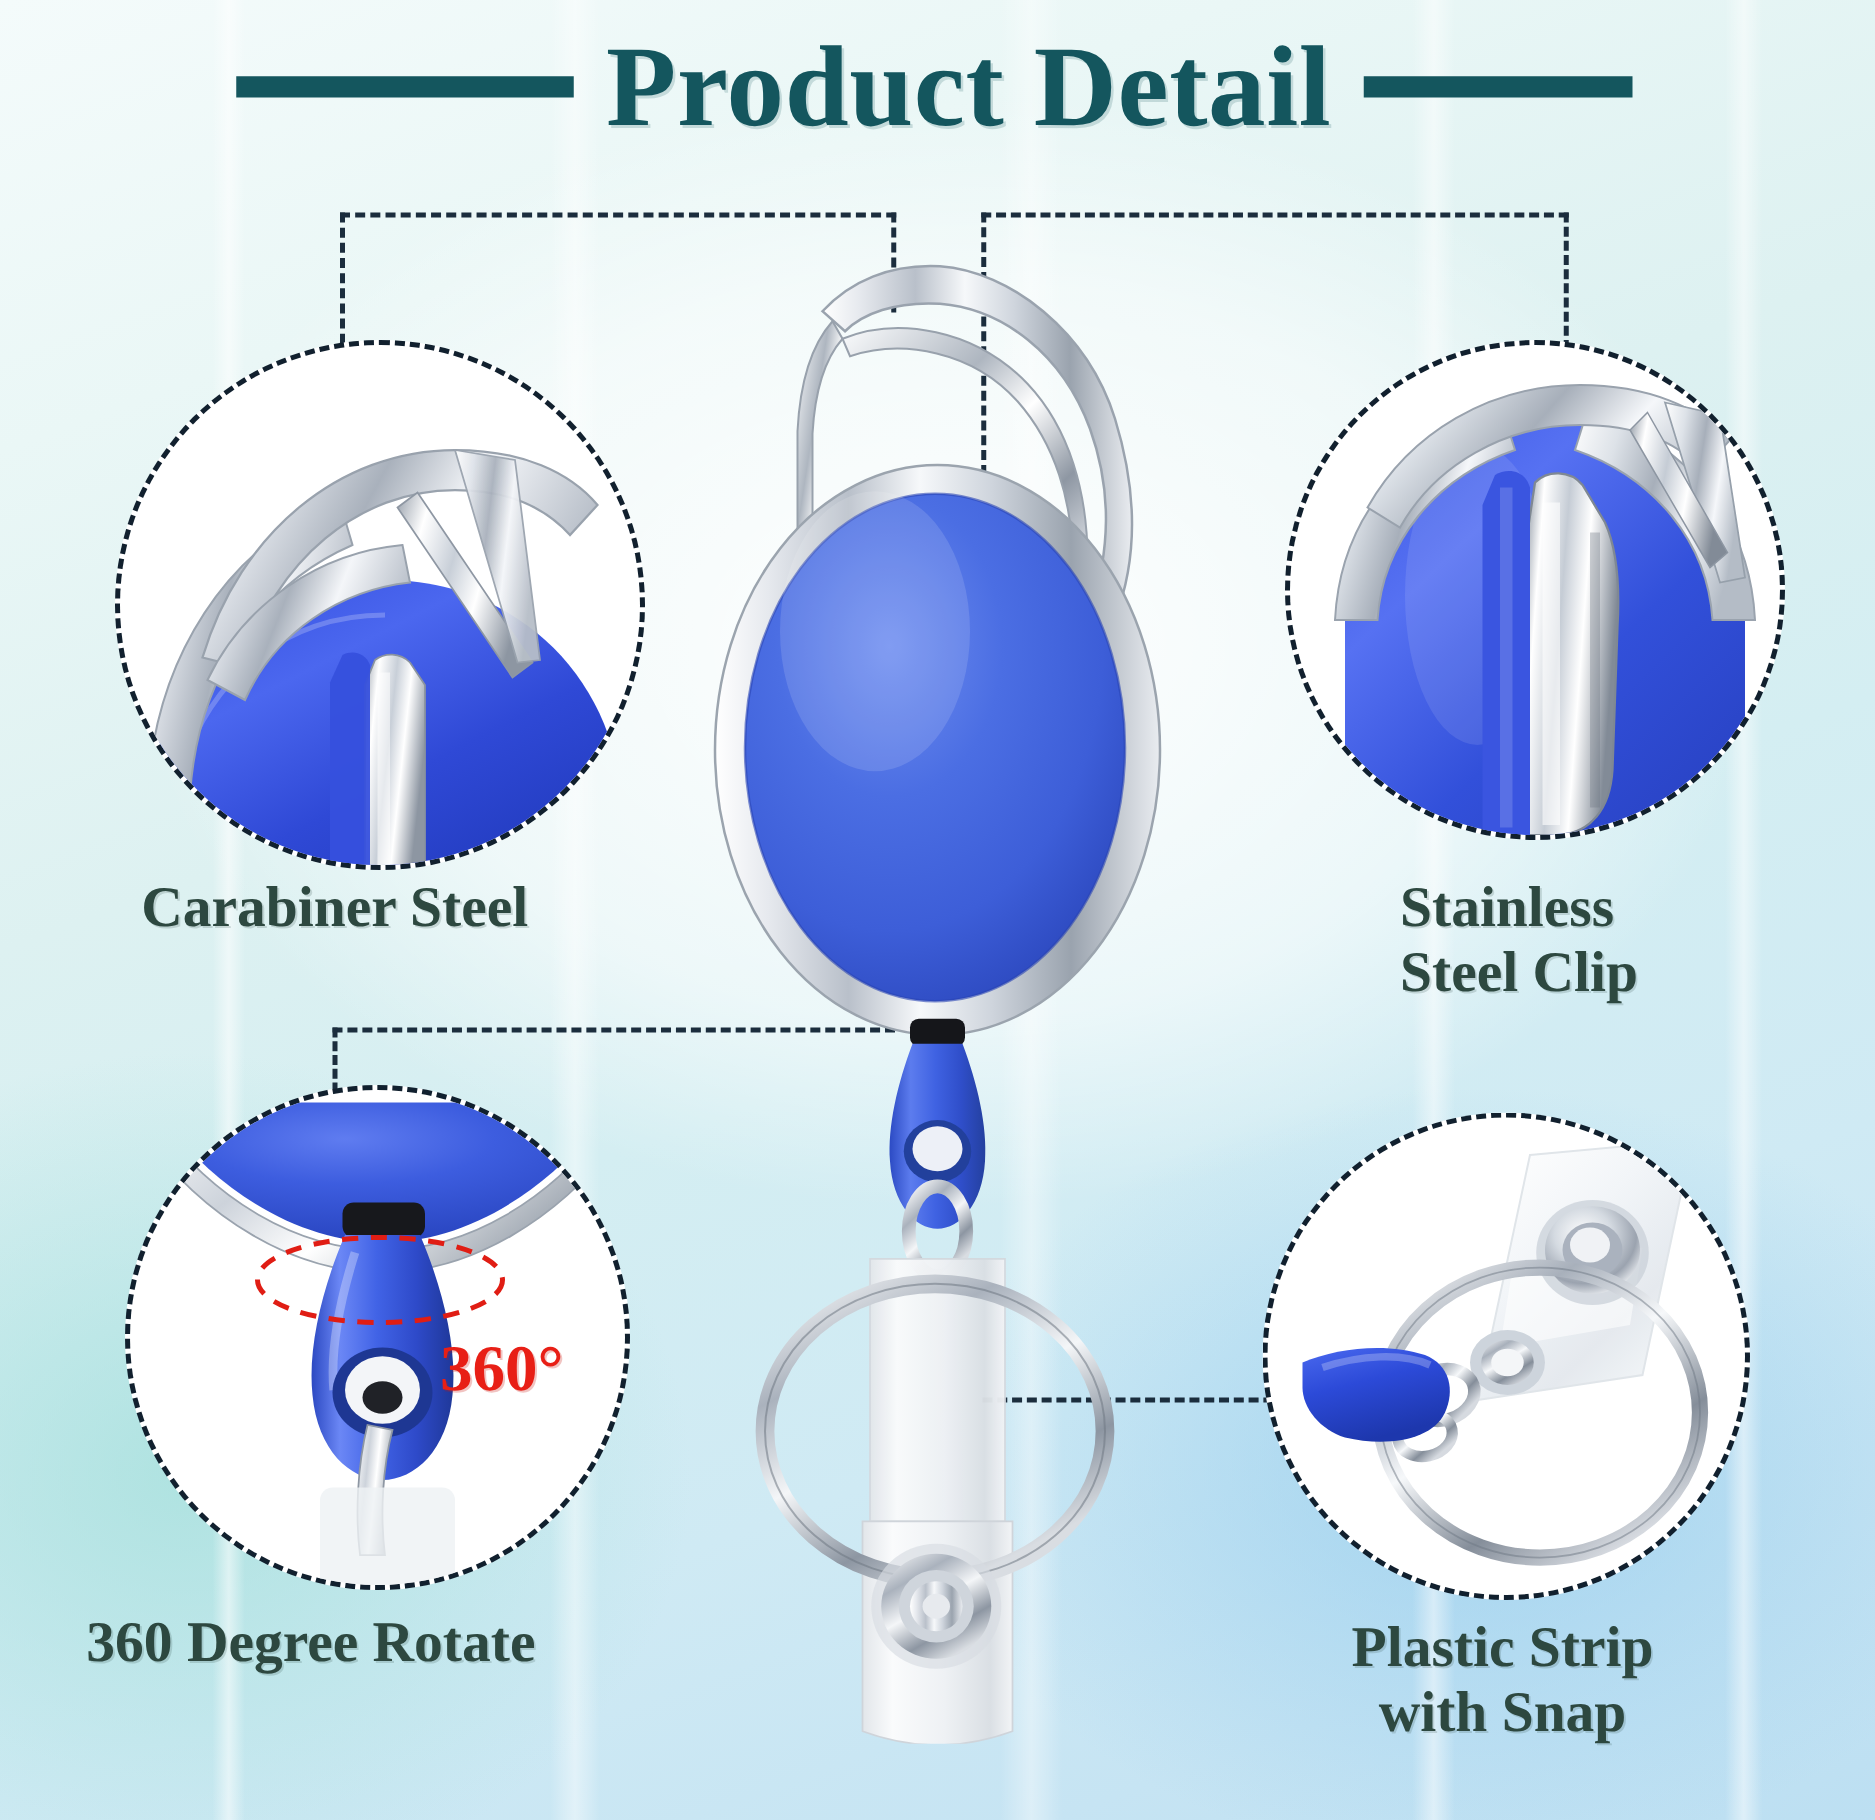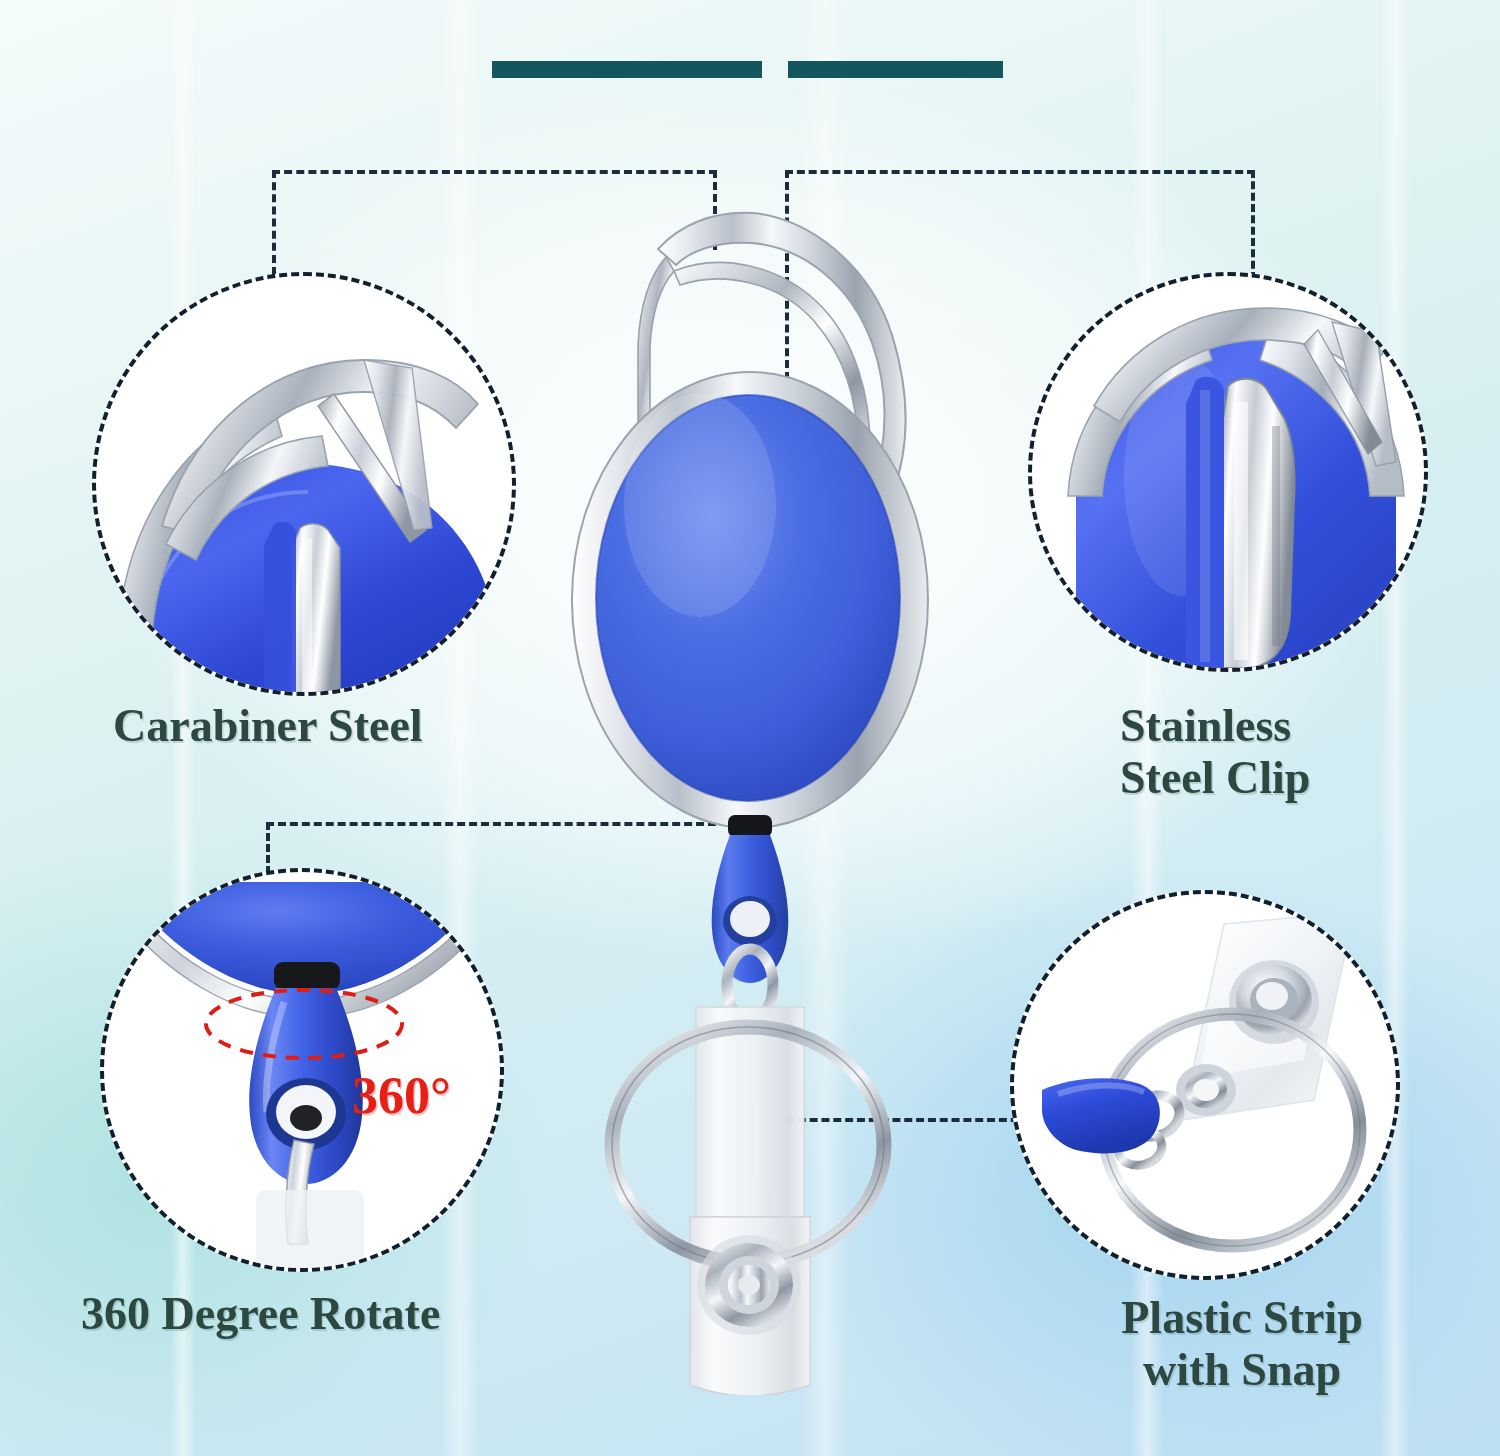--- a/index.html
+++ b/index.html
@@ -110,20 +110,21 @@
 <div id="page">
 
   <div class="streak" style="left:170px;width:26px;background:linear-gradient(90deg,rgba(255,255,255,0) 0%,rgba(255,255,255,0.55) 50%,rgba(255,255,255,0) 100%);"></div>
   <div class="streak" style="left:440px;width:40px;background:linear-gradient(90deg,rgba(255,255,255,0) 0%,rgba(255,255,255,0.45) 50%,rgba(255,255,255,0) 100%);"></div>
   <div class="streak" style="left:800px;width:50px;background:linear-gradient(90deg,rgba(255,255,255,0) 0%,rgba(255,255,255,0.40) 50%,rgba(255,255,255,0) 100%);"></div>
   <div class="streak" style="left:1130px;width:34px;background:linear-gradient(90deg,rgba(255,255,255,0) 0%,rgba(255,255,255,0.50) 50%,rgba(255,255,255,0) 100%);"></div>
   <div class="streak" style="left:1380px;width:30px;background:linear-gradient(90deg,rgba(255,255,255,0) 0%,rgba(255,255,255,0.50) 50%,rgba(255,255,255,0) 100%);"></div>
 
   <div class="title-row">
     <div class="title-bar left"></div>
+    <div class="title-text">Product Detail</div>
     <div class="title-bar right"></div>
   </div>
 
   <div class="conn v" style="left:272px; top:170px; height:105px;"></div>
   <div class="conn h" style="left:272px; top:170px; width:445px;"></div>
   <div class="conn v" style="left:713px; top:170px; height:80px;"></div>
 
   <div class="conn v" style="left:785px; top:170px; height:400px;"></div>
   <div class="conn h" style="left:785px; top:170px; width:470px;"></div>
   <div class="conn v" style="left:1251px; top:170px; height:110px;"></div>
@@ -364,21 +365,21 @@
       <path d="M190 268 C 182 300 180 340 184 372 L 204 372 C 200 340 202 302 210 272 Z" fill="url(#c3Chrome)" stroke="#8e97a3" stroke-width="1.4"></path>
 
       <rect x="152" y="318" width="108" height="86" rx="10" fill="#eef1f4" opacity="0.82"></rect>
 
       <ellipse cx="200" cy="152" rx="98" ry="34" fill="none" stroke="#e01d14" stroke-width="4" stroke-dasharray="13 10"></ellipse>
     </svg>
   </div>
 
   <div class="badge-360" style="left:352px; top:1022px;margin-top:44px;">360°</div>
 
-  <div class="label" style="left:81px; top:1288px;">360 Degree Rotate</div>
+  <div class="label" style="left:69px; top:1288px;">360 Degree Rotate</div>
 
   <div class="detail-circle" style="left:1010px; top:890px; width:390px; height:390px;">
     <svg width="390" height="390" viewBox="0 0 390 390">
       <defs>
         <linearGradient id="c4Strip" x1="0.1" y1="0" x2="0.9" y2="1">
           <stop offset="0%" stop-color="#ffffff"></stop>
           <stop offset="38%" stop-color="#f2f5f8"></stop>
           <stop offset="70%" stop-color="#e4e9ee"></stop>
           <stop offset="100%" stop-color="#f8fafb"></stop>
         </linearGradient>
@@ -419,16 +420,16 @@
 
       <ellipse cx="140" cy="222" rx="26" ry="20" fill="none" stroke="url(#c4Ring)" stroke-width="10" transform="rotate(-18 140 222)"></ellipse>
       <ellipse cx="126" cy="254" rx="22" ry="17" fill="none" stroke="url(#c4Ring)" stroke-width="9" transform="rotate(-12 126 254)"></ellipse>
 
       <path d="M28 196 C 56 184 96 180 126 190 C 146 198 150 218 142 236
                C 132 258 96 264 62 256 C 42 250 28 232 28 216 Z" fill="url(#c4BlueTip)"></path>
       <path d="M44 200 C 74 190 108 188 130 198" stroke="#ffffff" stroke-width="6" opacity="0.25" fill="none"></path>
     </svg>
   </div>
 
-  <div class="label" style="left:1092px; top:1292px; text-align:center; width:300px;">Plastic Strip
+  <div class="label" style="left:1052px; top:1292px; text-align:center; width:300px;">Plastic Strip
 with Snap</div>
 
 </div>
 
 </body></html>

